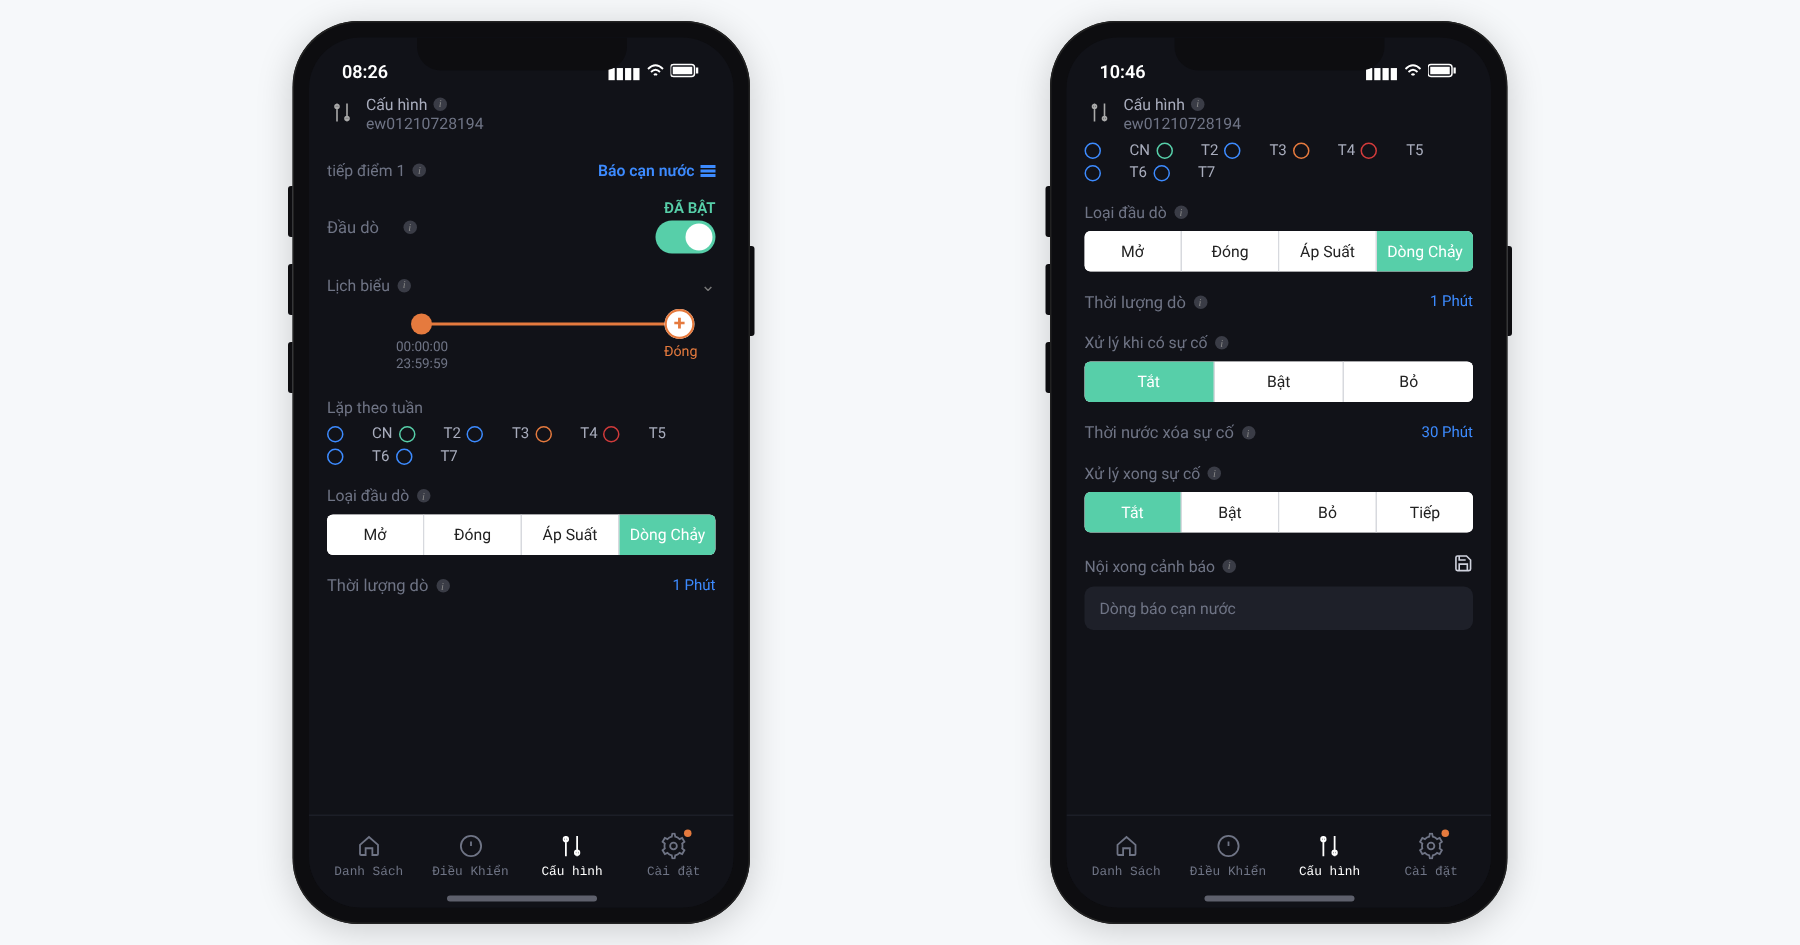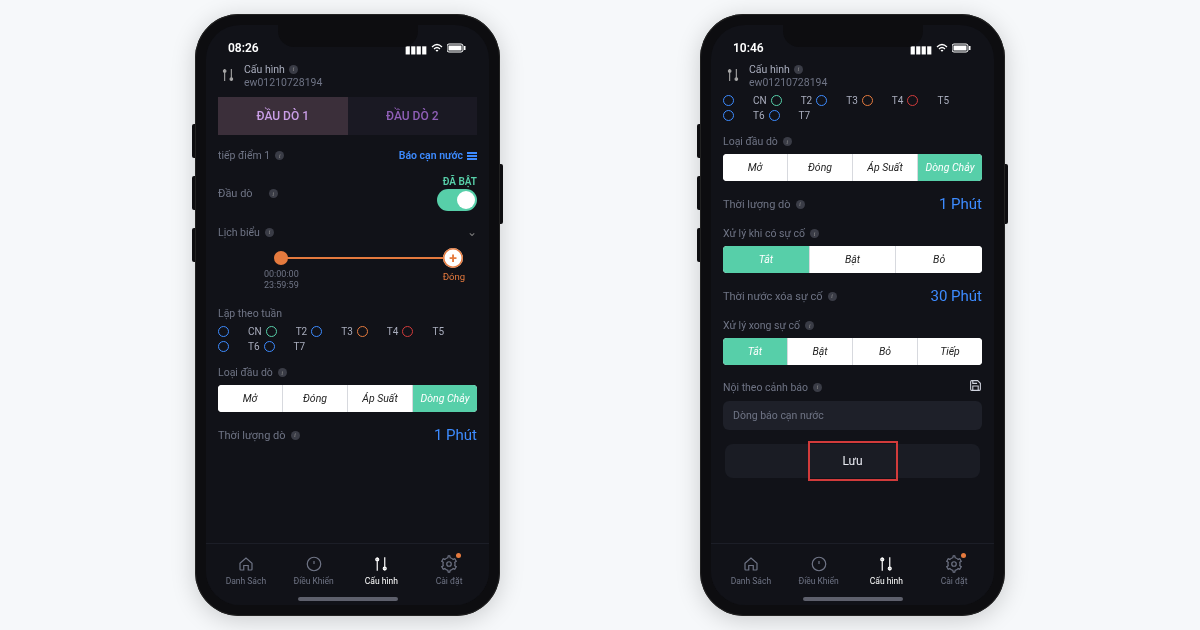--- a/index.html
+++ b/index.html
@@ -129,47 +129,47 @@
     font-weight:700;font-size:14px; box-shadow:0 0 0 1.5px var(--orange) inset;
   }
   .slider-times{position:absolute;left:46px;top:16px;font-size:9px;color:var(--text-dim);line-height:1.15;text-align:center;}
   .slider-add-lbl{position:absolute;right:12px;top:18px;font-size:9.5px;color:var(--orange);}
   .days { display:flex; gap:4px; flex-wrap:wrap; margin-top:6px;}
   .day { display:flex; align-items:center; gap:19px; font-size:10px; color:var(--text);}
   .dot{width:11px;height:11px;border-radius:50%;border:1.5px solid;}
   .seg {
     display:flex; border-radius:4px; overflow:hidden; margin-top:6px;
     background:#fff;
-    font-style:italic;
   }
   .seg .opt{
     flex:1; text-align:center; padding:7px 0; font-size:10.5px;
     background:#fff; color:#222; border-right:1px solid #d7d9de;
   }
   .seg .opt:last-child{border-right:none;}
   .seg .opt.sel{ background:var(--teal); color:#fff;}
   .kv-row{display:flex;justify-content:space-between;align-items:center;}
-  .val-blue{color:var(--blue);font-size:15px;}
+  .val-blue{color:var(--blue);font-size:10px;}
   .input-box{
     margin-top:6px;background:#1e2029;border-radius:6px;
     padding:8px 10px;color:var(--text-dim);font-size:10.5px;
   }
   .save-btn{
     margin:8px 2px 0;border-radius:8px;padding:10px 0;text-align:center;
     background:#1a1c24;color:var(--text-bright);font-size:12px;
     position:relative;
   }
   .highlight-box{
     position:absolute;left:50%;top:50%;transform:translate(-50%,-50%);
     width:90px;height:40px;border:2.5px solid var(--red);
   }
   .save-disk{float:right;color:#cfd2dd;font-size:12px;}
   .bottom-nav{
     display:flex;height:62px;padding:6px 6px 14px;border-top:1px solid #1c1e27;
     background:var(--screen);
+    font-family:Liberation Mono, monospace;
   }
   .nav-item{
     flex:1;display:flex;flex-direction:column;align-items:center;justify-content:center;
     gap:3px;color:var(--text-dim);font-size:8.5px;position:relative;
   }
   .nav-item.active{color:#fff;}
   .nav-item svg{width:18px;height:18px;stroke:currentColor;fill:none;stroke-width:1.6;}
   .nav-badge{position:absolute;top:3px;right:22px;width:5px;height:5px;background:var(--orange);border-radius:50%;}
   .home-ind{position:absolute;bottom:4px;left:50%;transform:translateX(-50%);width:100px;height:4px;border-radius:2px;background:#5e606c;}
 </style>
@@ -208,24 +208,20 @@
       <div class="title-block">
         <div class="main-title">
           <span>Cấu hình</span>
           <span class="info-dot">i</span>
         </div>
         <div>ew01210728194</div>
       </div>
     </div>
 
     <div class="content">
-      <div class="tabs">
-        <div class="tab active">ĐẦU DÒ 1</div>
-        <div class="tab">ĐẦU DÒ 2</div>
-      </div>
 
       <div class="section">
         <div class="section-head">
           <span class="lbl">
               <span>tiếp điểm 1</span>
               <span class="info-dot">i</span>
             </span>
           <span class="link-blue">
             <span>Báo cạn nước</span>
             <span class="menu-lines">
@@ -487,37 +483,33 @@
             <div class="opt sel">Tắt</div>
             <div class="opt">Bật</div>
             <div class="opt">Bỏ</div>
             <div class="opt">Tiếp</div>
           </div>
       </div>
 
       <div class="section">
         <div class="section-head">
           <span class="lbl">
-              <span>Nội theo cảnh báo</span>
+              <span>Nội xong cảnh báo</span>
               <span class="info-dot">i</span>
             </span>
           <span class="save-disk">
             <svg width="13" height="13" viewBox="0 0 24 24" stroke="#cfd2dd" fill="none" stroke-width="2">
                 <path d="M19 21H5a2 2 0 01-2-2V5a2 2 0 012-2h11l5 5v11a2 2 0 01-2 2z"></path>
                 <path d="M17 21v-8H7v8M7 3v5h8"></path>
               </svg>
           </span>
         </div>
         <div class="input-box">Dòng báo cạn nước</div>
       </div>
 
-      <div class="save-btn">
-        <span>Lưu</span>
-        <div class="highlight-box"></div>
-      </div>
     </div>
 
     <div class="bottom-nav">
       <div class="nav-item">
         <svg viewBox="0 0 24 24">
             <path d="M4 11L12 4l8 7v8a1 1 0 01-1 1h-4v-6h-6v6H5a1 1 0 01-1-1z"></path>
           </svg>
         <span>Danh Sách</span>
         </div>
       <div class="nav-item">

